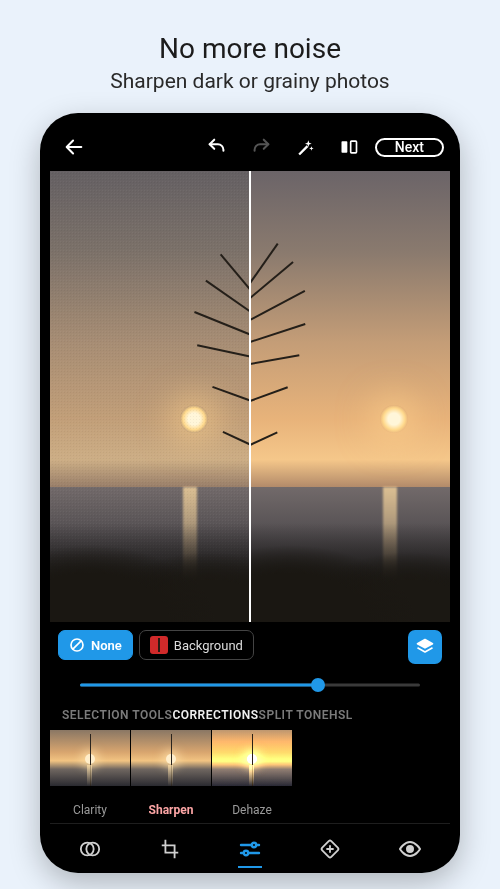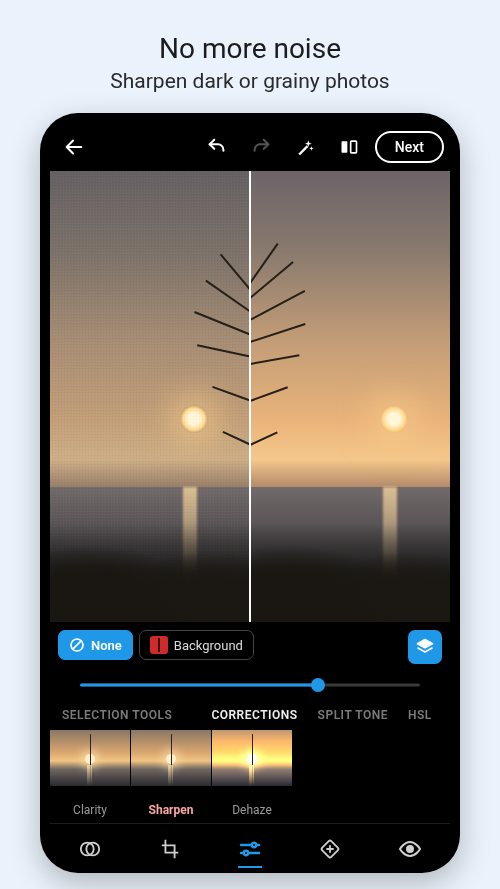--- a/index.html
+++ b/index.html
@@ -52,21 +52,21 @@
     display: flex; align-items: center; justify-content: center;
     color: #fff;
     cursor: pointer;
   }
   .icon-btn.disabled { color: #555; }
   .spacer { flex: 1; }
   .next-btn {
     border: 2px solid #fff;
     color: #fff;
     border-radius: 18px;
-    height: 32px;
+    height: 19px;
     padding: 0 18px;
     display: flex; align-items: center;
     font-size: 14px;
     font-weight: 500;
     cursor: pointer;
   }
   .photo-area {
     flex: 1;
     background: #000;
     position: relative;
@@ -201,27 +201,27 @@
     transform:translateY(-50%);
   }
   .slider-thumb {
     position:absolute; top:50%;
     width:14px;height:14px;border-radius:50%;
     background:#2098e8;
     transform:translate(-50%,-50%);
   }
   
   .tabs {
-    display:flex; gap:20px;
+    display:flex; 
     padding:10px 12px 8px 12px;
     font-size:12px; font-weight:600; letter-spacing:.5px;
     color:#7b7b7b;
   }
   .tab { cursor:pointer; white-space:nowrap; }
-  .tab.active { color:#f0f0f0;margin-left:19px; }
+  .tab.active { color:#f0f0f0; }
   
   .corrections {
     display:flex; gap:1px; padding:0 0 0 0;
     overflow:hidden;
   }
   .cthumb {
     width:80px; flex:0 0 80px;
     display:flex; flex-direction:column; align-items:center;
     cursor:pointer;
   }

